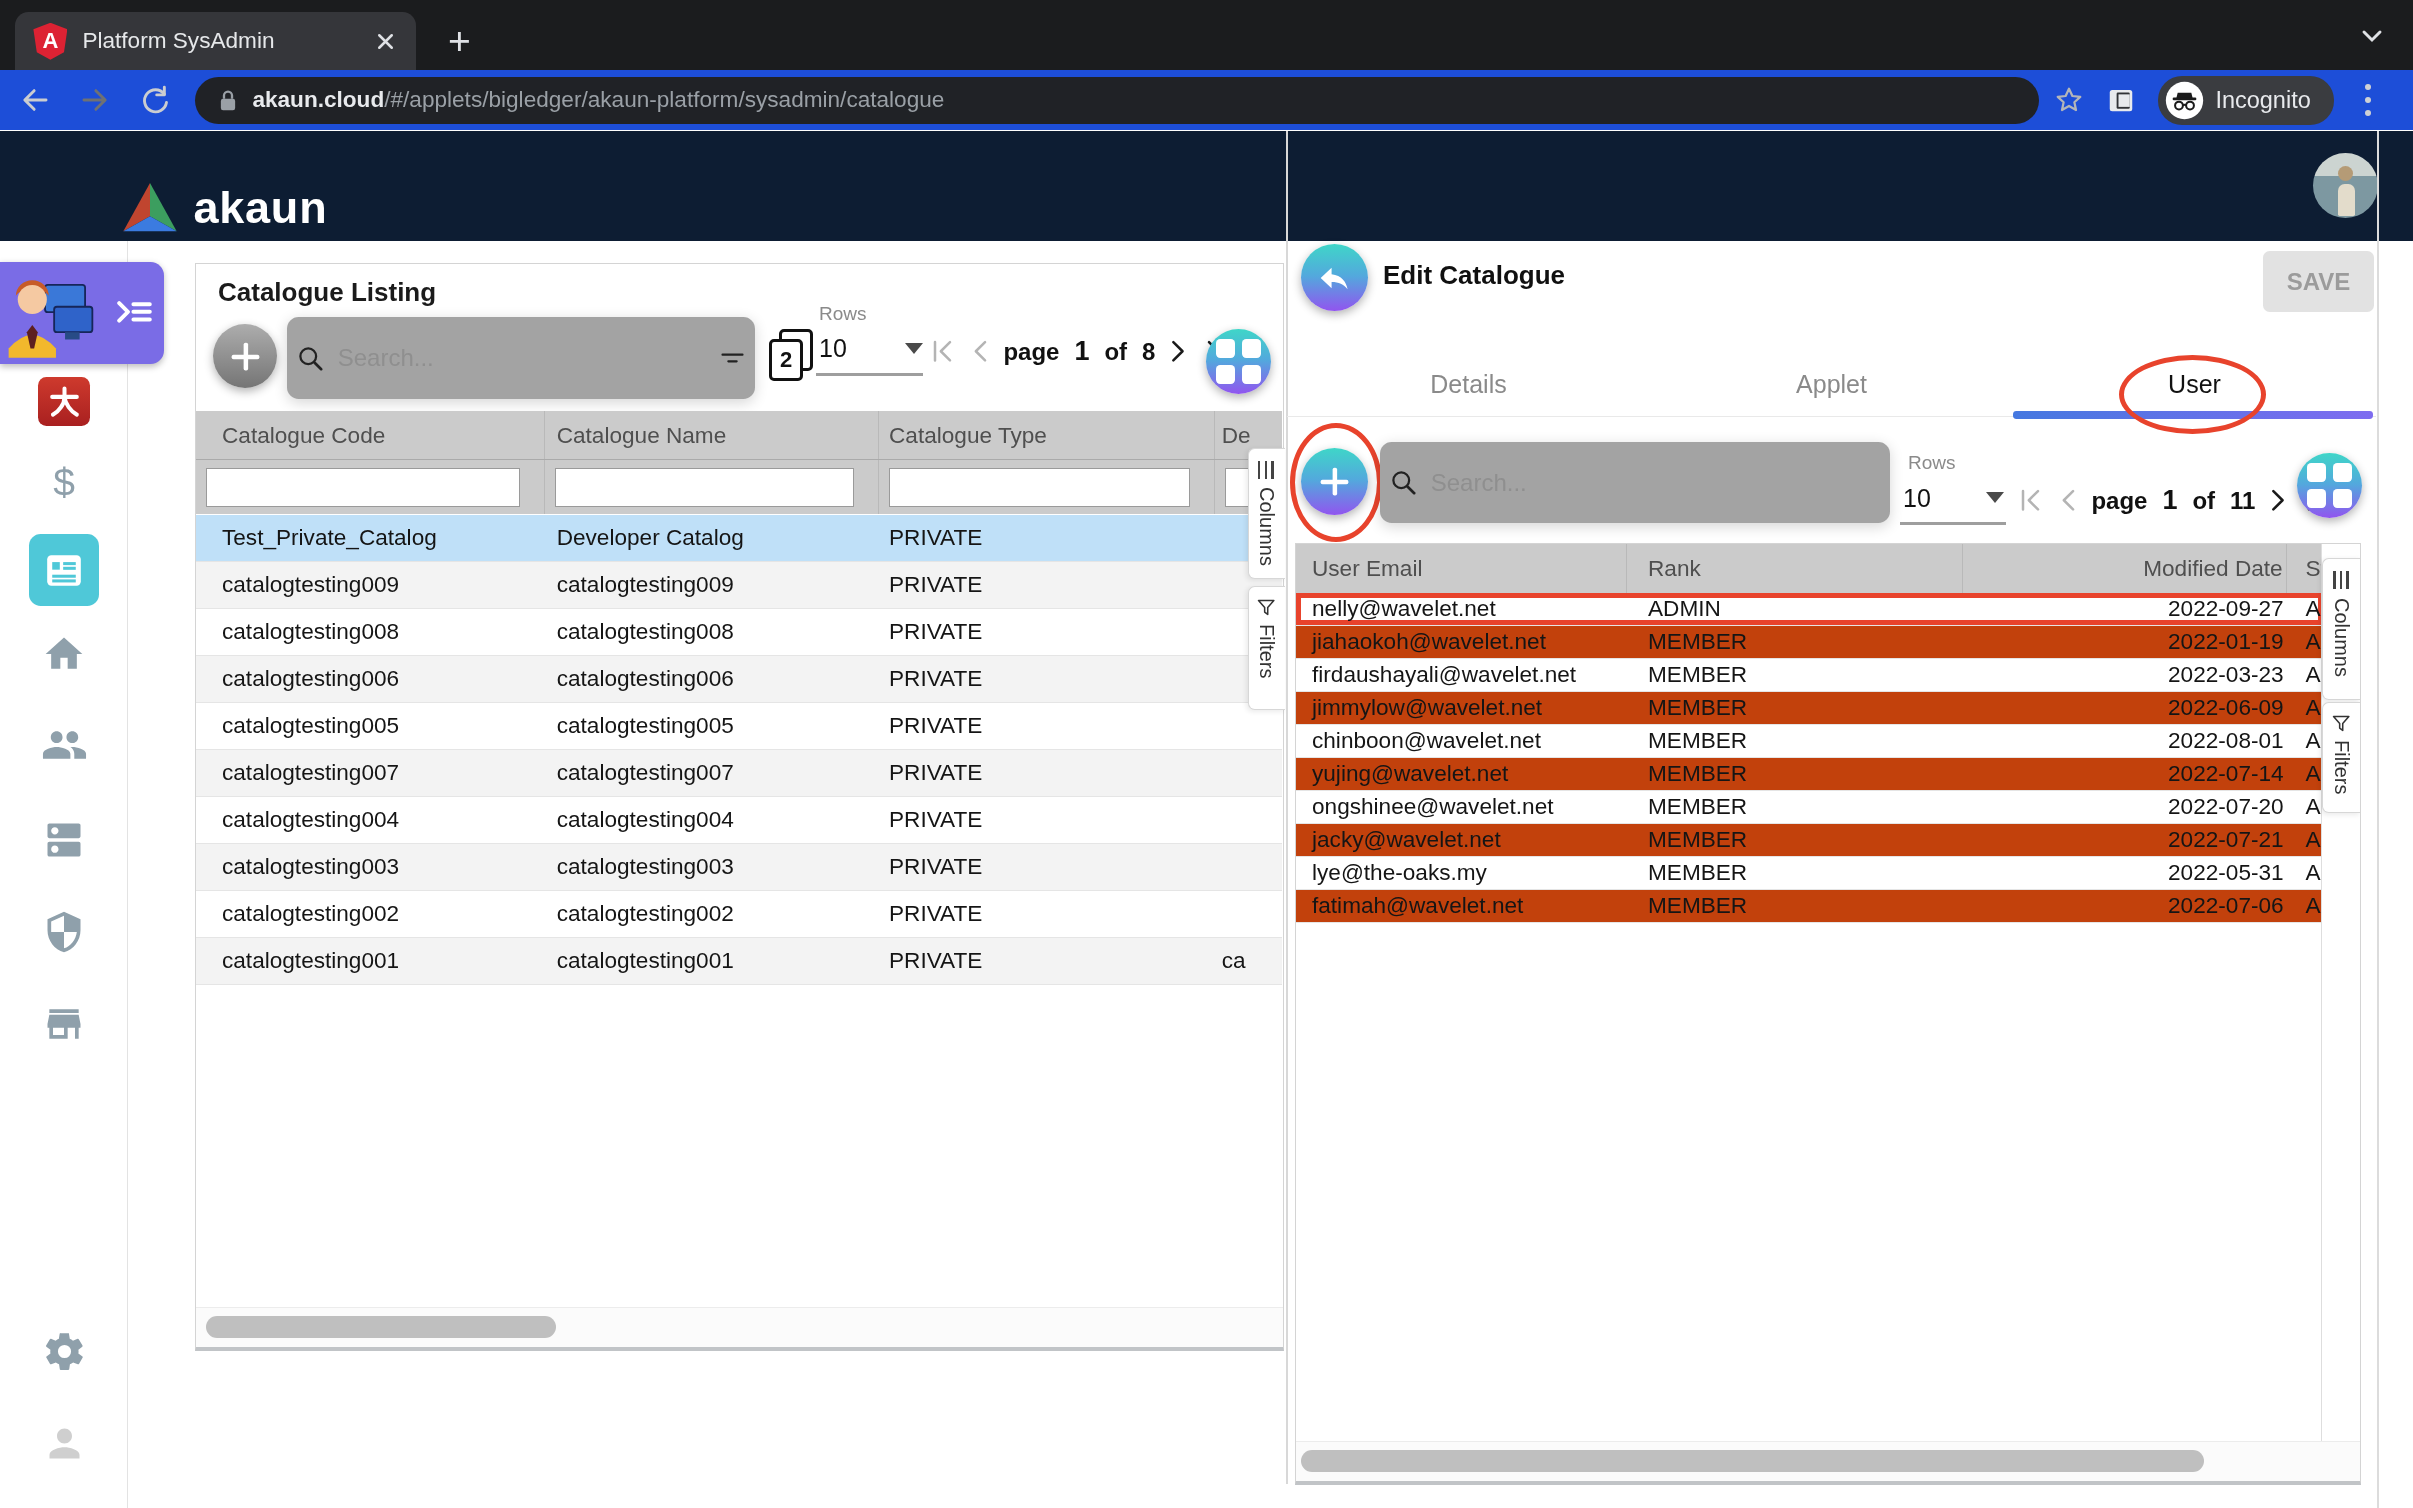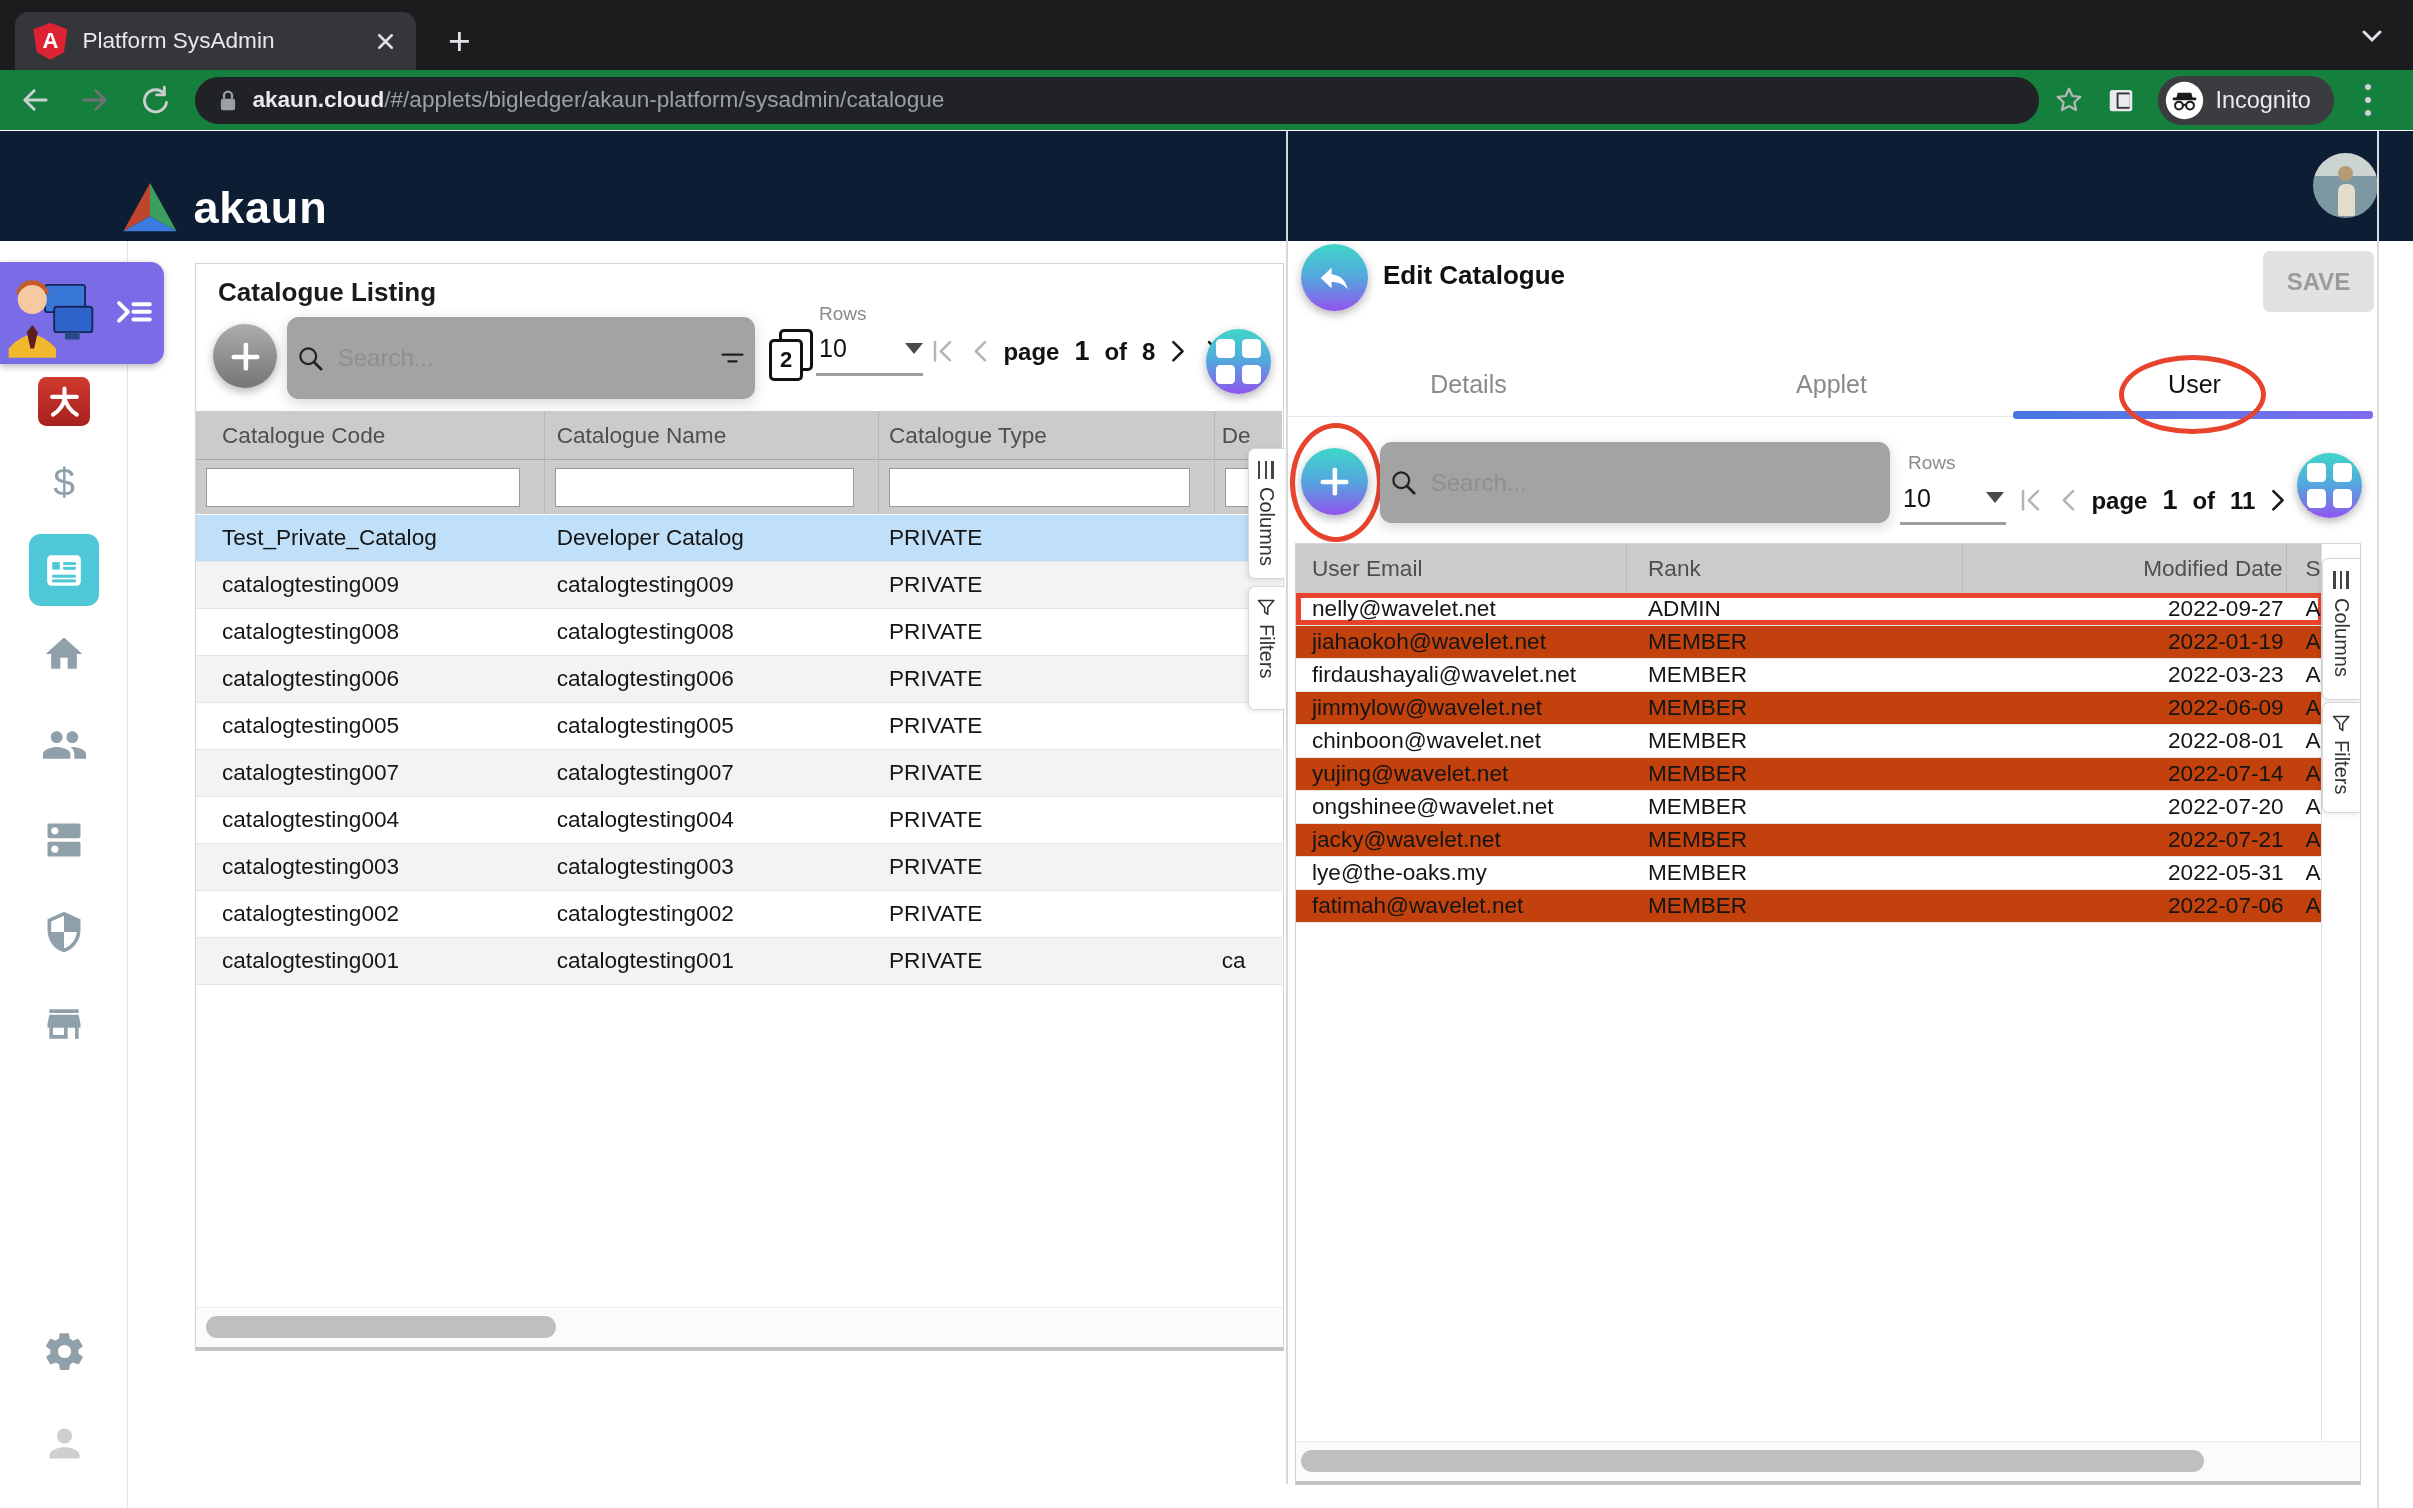--- a/index.html
+++ b/index.html
@@ -13,21 +13,21 @@
        border-radius:13.4px 13.4px 0 0;display:flex;align-items:center;padding:0 18.4px;gap:15px;}
   .favicon{width:34px;height:37px;background:#dd2233;
        clip-path:polygon(50% 0,100% 18%,90% 80%,50% 100%,10% 80%,0 18%);
        display:flex;align-items:center;justify-content:center;color:#fff;
        font-size:22px;font-weight:bold;}
   .tab-title{color:#e6e8ea;font-size:22.6px;flex:1;white-space:nowrap;overflow:hidden;}
   .newtab{position:absolute;left:436px;top:17px;width:47px;height:47px;color:#dfe1e5;
        font-size:39px;font-weight:300;display:flex;align-items:center;justify-content:center;}
   .strip-chevron{position:absolute;right:25px;top:20px;}
 
-  .toolbar{position:absolute;left:0;top:70px;width:2413px;height:60px;background:#15803d;
+  .toolbar{position:absolute;left:0;top:70px;width:2413px;height:60px;background:#1d4ed8;
        display:flex;align-items:center;}
   .navbtn{width:50px;height:50px;display:flex;align-items:center;justify-content:center;margin-left:10px;}
   .urlpill{margin-left:15px;width:1844px;height:47px;border-radius:23.5px;background:#202226;
        display:flex;align-items:center;padding:0 22px;gap:13.4px;overflow:hidden;}
   .url{font-size:22.6px;white-space:nowrap;}
   .url .host{color:#e8eaed;font-weight:bold;}
   .url .path{color:#9aa0a6;}
   .toolbar-right{display:flex;align-items:center;gap:22px;margin-left:15px;}
   .incog{height:49px;border-radius:24px;background:#3a3c40;display:flex;align-items:center;
        gap:11.7px;padding:0 23.5px 0 6.7px;}

